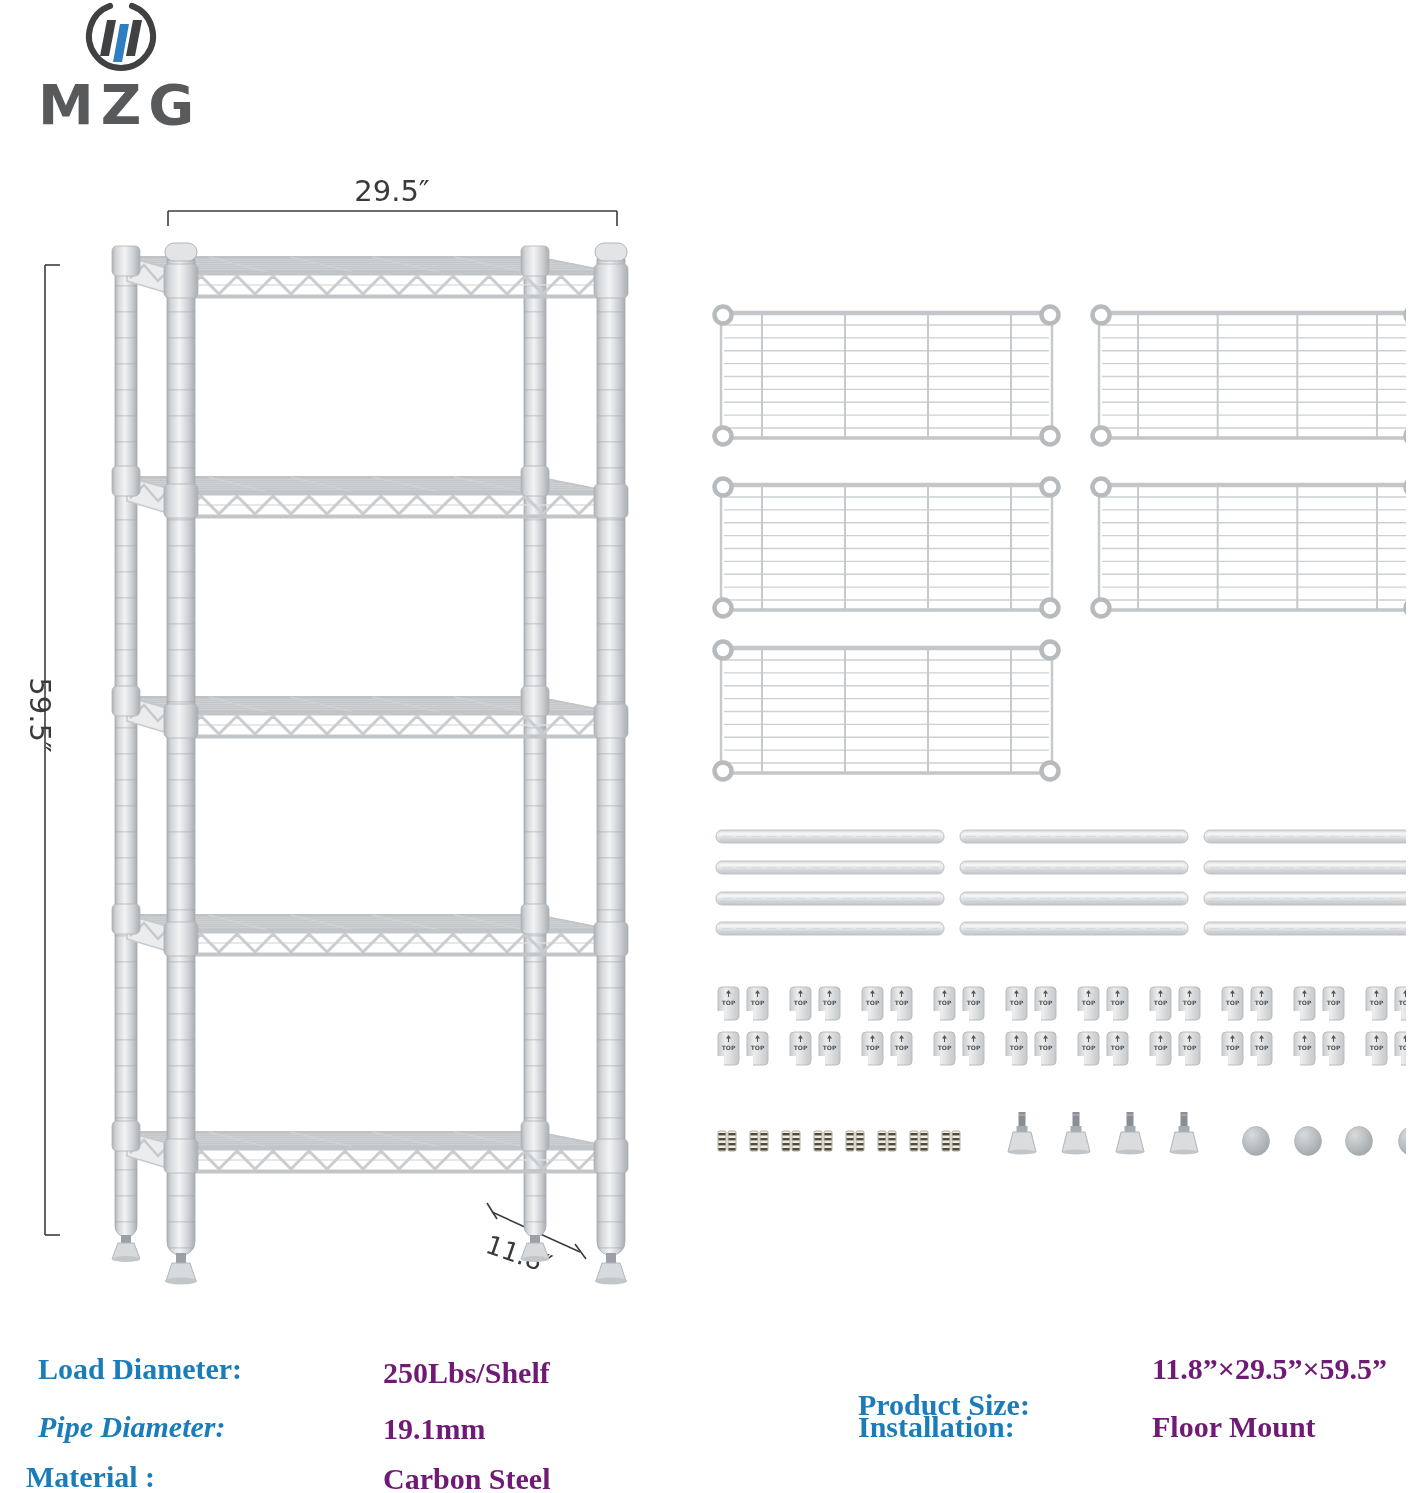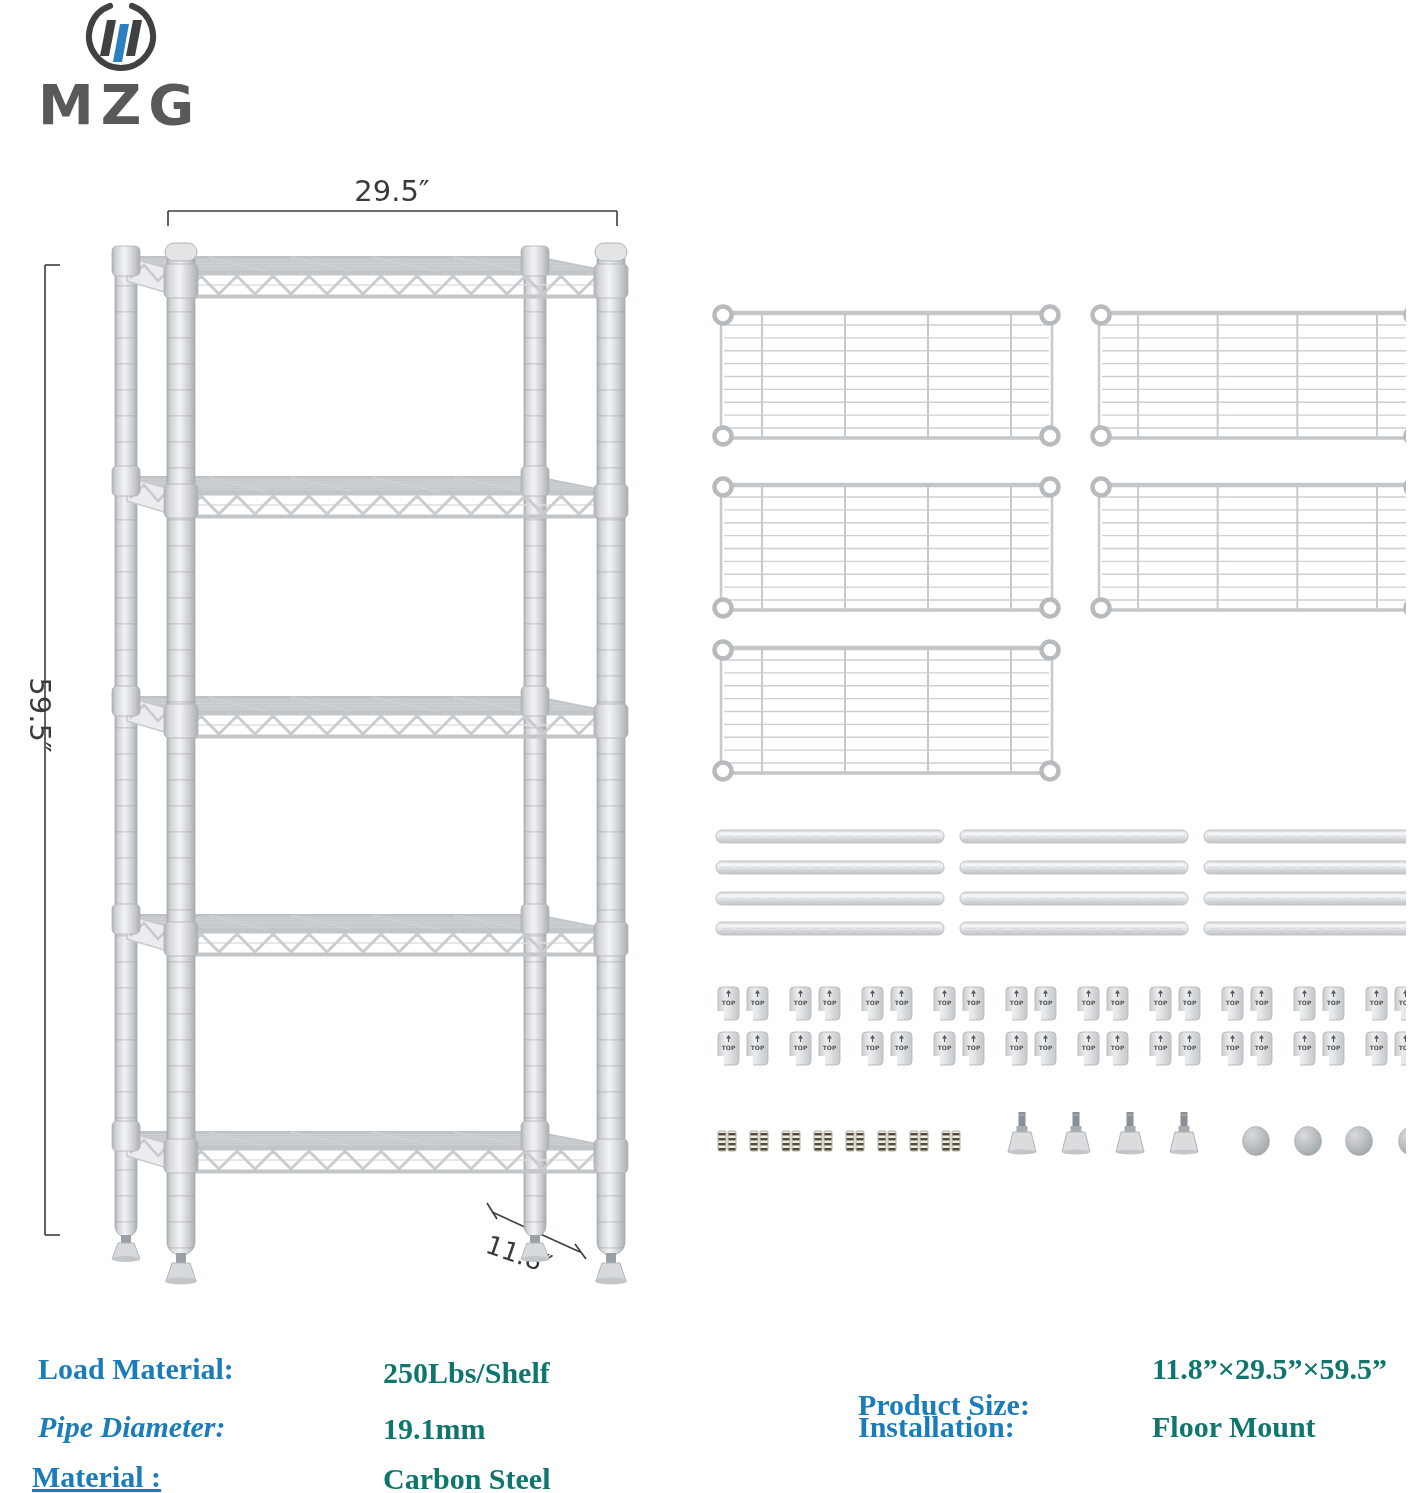--- a/index.html
+++ b/index.html
@@ -1,20 +1,20 @@
 <!DOCTYPE html>
 <html><head>
 <meta charset="utf-8">
 <style>
   html,body{margin:0;padding:0;background:#ffffff;}
   #stage{position:relative;width:1406px;height:1493px;background:#fff;overflow:hidden;
          font-family:"Liberation Sans",sans-serif;}
   .abs{position:absolute;}
   .spec-label{position:absolute;font:bold 30px "Liberation Serif",serif;color:#1b7cba;white-space:nowrap;}
-  .spec-value{position:absolute;font:bold 30px "Liberation Serif",serif;color:#0f766e;white-space:nowrap;}
+  .spec-value{position:absolute;font:bold 30px "Liberation Serif",serif;color:#701a75;white-space:nowrap;}
   svg{display:block;}
   text{font-family:"DejaVu Sans","Liberation Sans",sans-serif;}
 </style>
 </head>
 <body>
 
 <div id="stage">
 
   <svg class="abs" style="left:36px;top:0px;" width="230" height="140" viewBox="0 0 230 140">
     <g>
@@ -846,25 +846,25 @@
       </g>
     <g id="parts-caps">
         <ellipse cx="1256" cy="1141" rx="13.5" ry="14.5" fill="url(#ballGrad)" stroke="#9ea3a7" stroke-width="0.5"></ellipse>
         <ellipse cx="1308" cy="1141" rx="13.5" ry="14.5" fill="url(#ballGrad)" stroke="#9ea3a7" stroke-width="0.5"></ellipse>
         <ellipse cx="1359" cy="1141" rx="13.5" ry="14.5" fill="url(#ballGrad)" stroke="#9ea3a7" stroke-width="0.5"></ellipse>
         <ellipse cx="1412" cy="1141" rx="13.5" ry="14.5" fill="url(#ballGrad)" stroke="#9ea3a7" stroke-width="0.5"></ellipse>
       </g>
   </svg>
 
   <div>
-    <div class="spec-label" style="left:38px;top:1352px;">Load Material:</div>
+    <div class="spec-label" style="left:38px;top:1352px;">Load Diameter:</div>
     <div class="spec-value" style="left:383px;top:1356px;">250Lbs/Shelf</div>
     <div class="spec-label" style="left:38px;top:1410px;font-style:italic;">Pipe Diameter:</div>
     <div class="spec-value" style="left:383px;top:1412px;">19.1mm</div>
-    <div class="spec-label" style="left:32px;top:1460px;text-decoration:underline;">Material :</div>
+    <div class="spec-label" style="left:26px;top:1460px;">Material :</div>
     <div class="spec-value" style="left:383px;top:1462px;">Carbon Steel</div>
     <div class="spec-label" style="left:858px;top:1352px;margin-top:36px;">Product Size:</div>
     <div class="spec-value" style="left:1152px;top:1352px;text-align:center;">11.8”×29.5”×59.5”</div>
     <div class="spec-label" style="left:858px;top:1410px;">Installation:</div>
     <div class="spec-value" style="left:1152px;top:1410px;">Floor Mount</div>
   </div>
 
 </div>
 
 </body></html>

